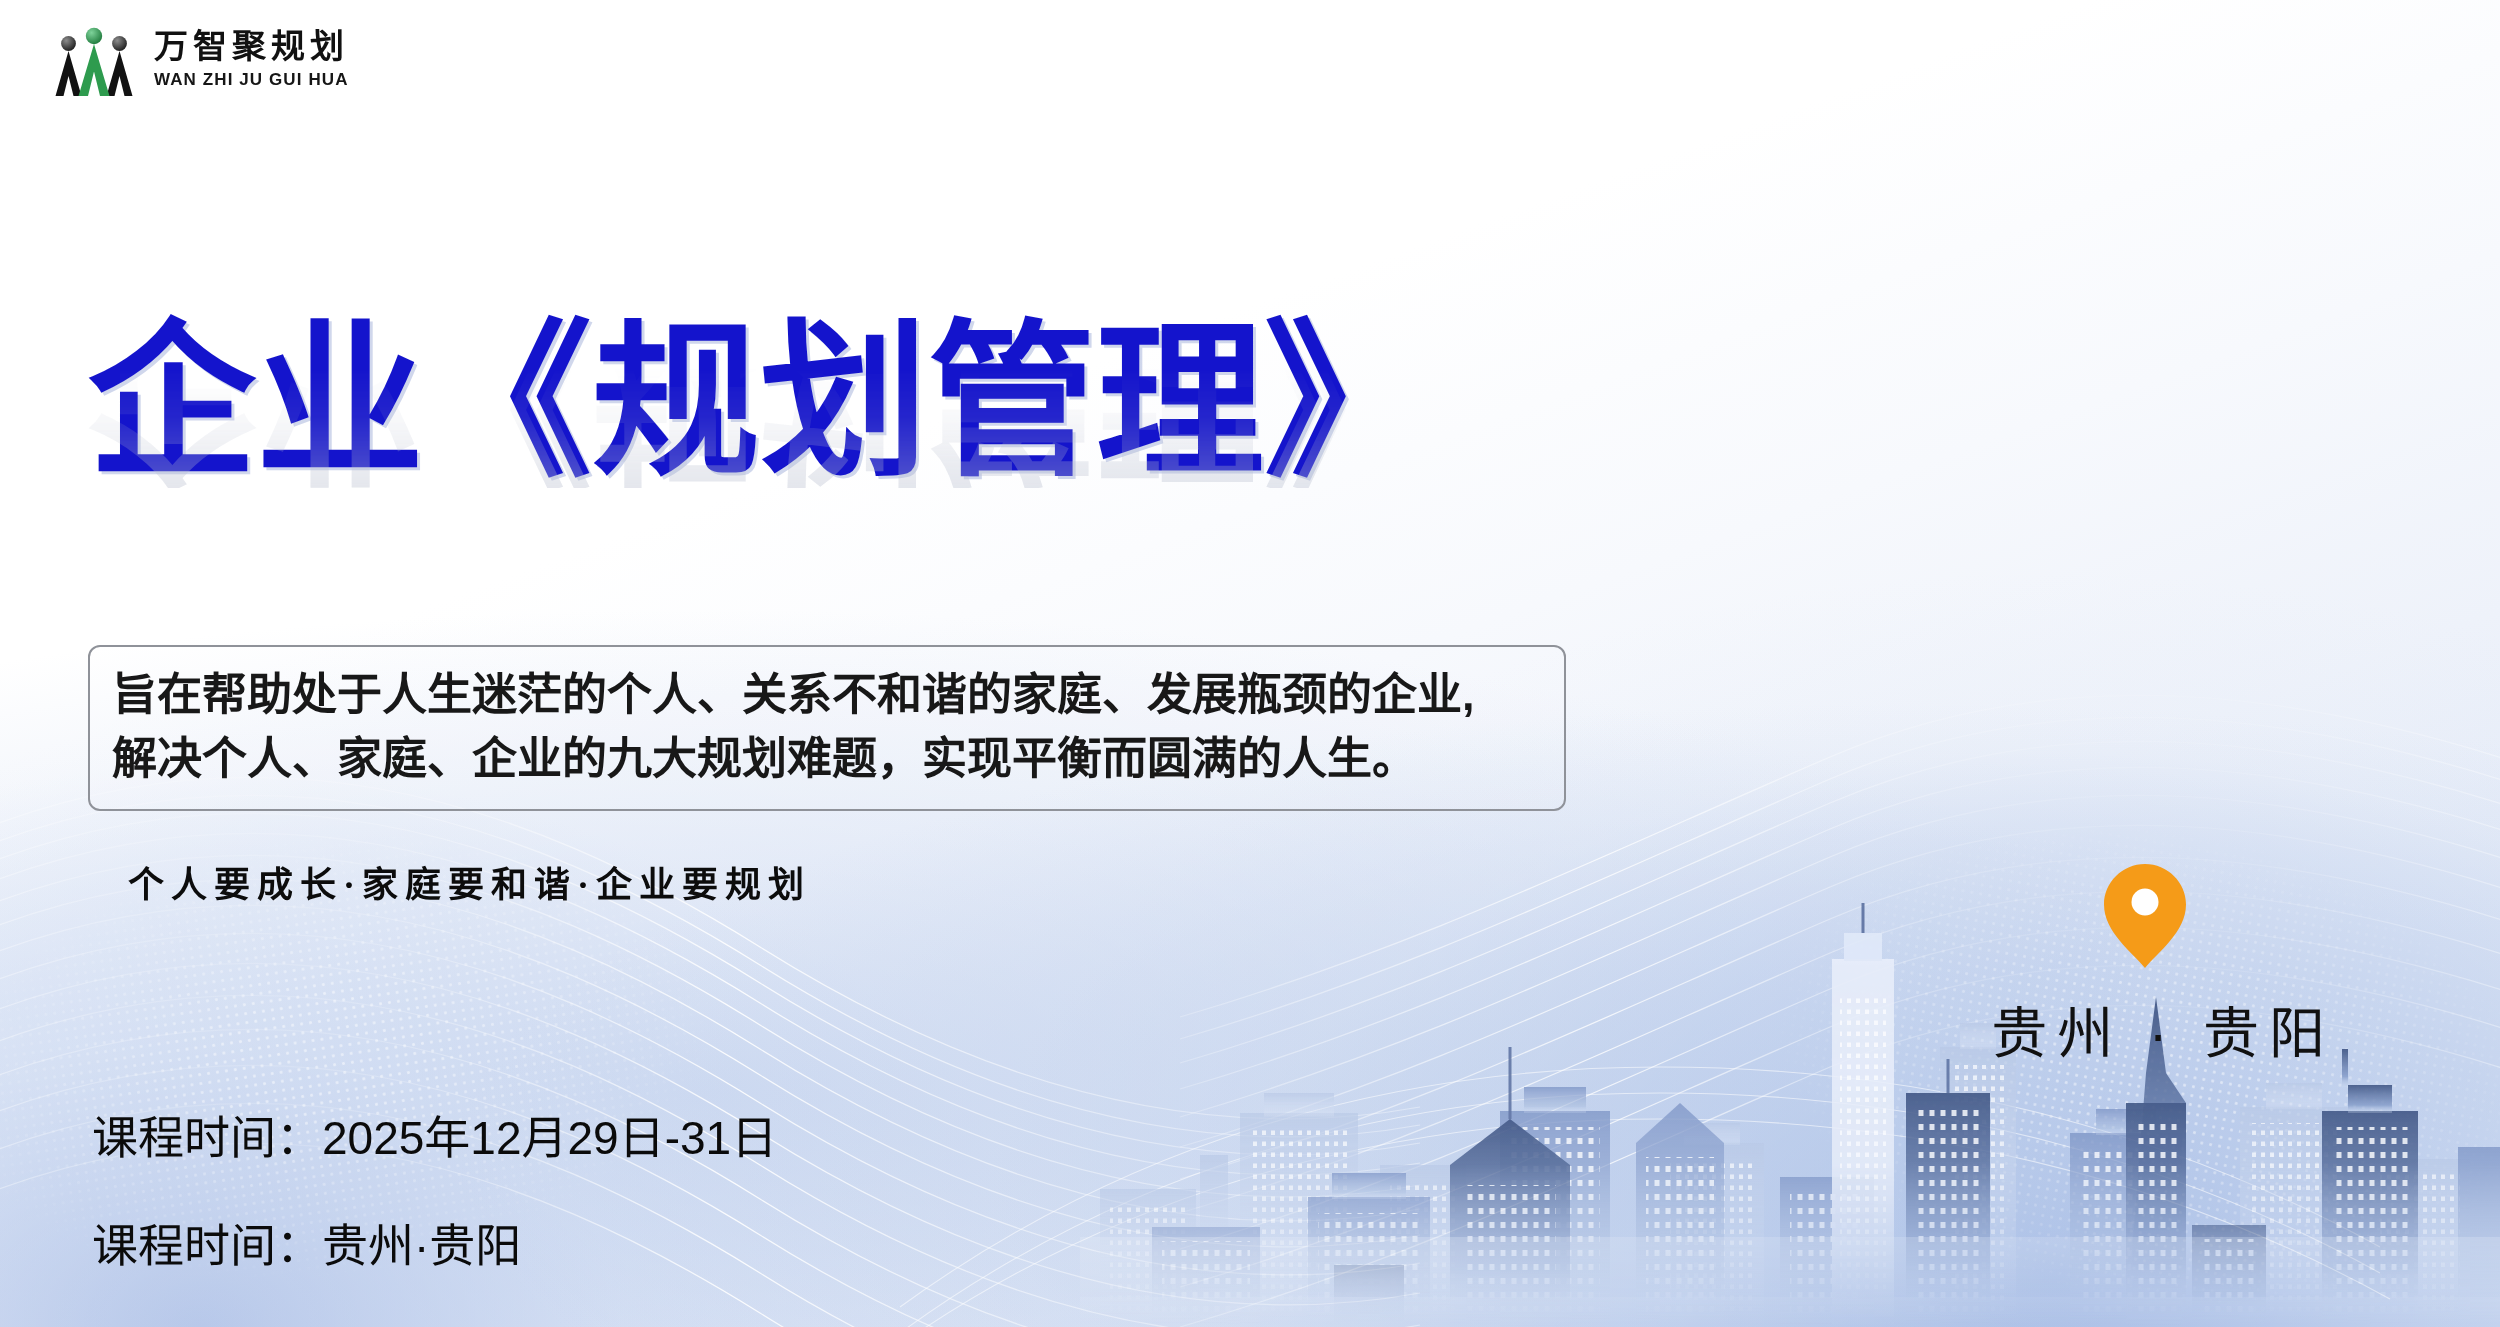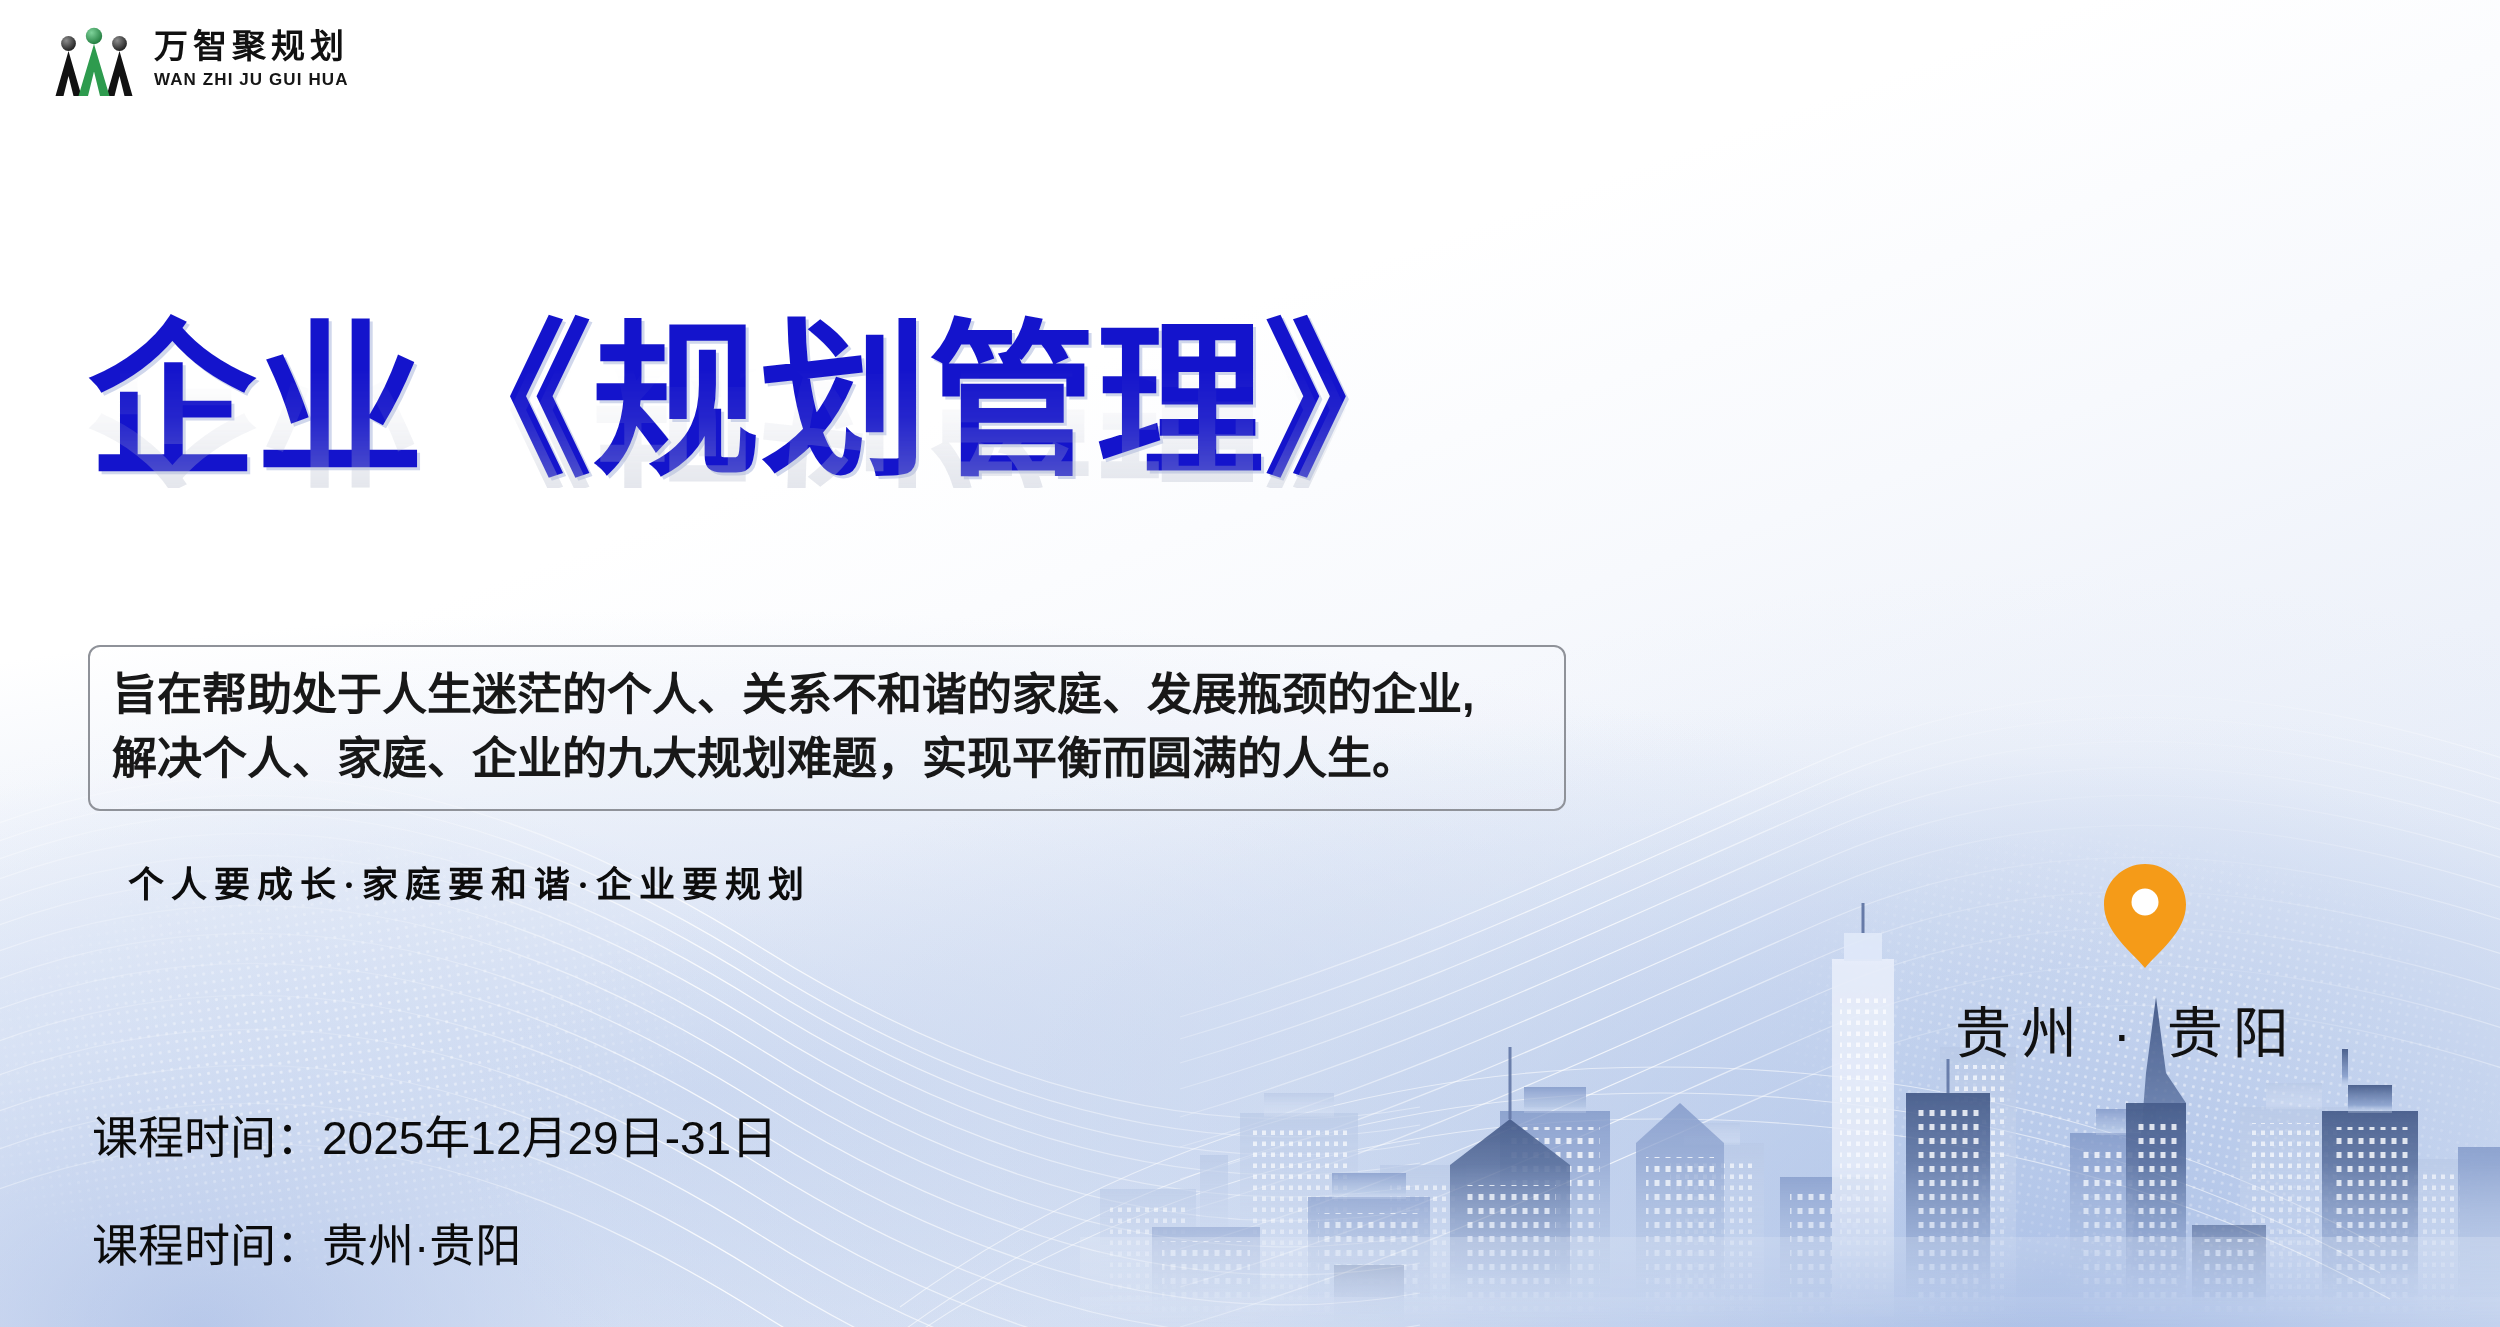--- a/index.html
+++ b/index.html
@@ -88,21 +88,21 @@
   }
 
   
   .slogan{
     position:absolute;left:128px;top:855px;
     font-family:Liberation Serif, serif;
     font-weight:700;font-size:36px;color:#0c0c0c;letter-spacing:7px;white-space:nowrap;
   }
 
   
-  .loc{position:absolute;left:1955px;top:862px;width:380px;text-align:left;}
+  .loc{position:absolute;left:1955px;top:862px;width:380px;text-align:right;}
   .pin{width:86px;height:108px;margin:0 auto;display:block;}
   .loc-label{
     margin-top:18px;
     font-family:"Liberation Sans","DejaVu Sans",sans-serif;
     font-size:56px;color:#111;letter-spacing:10px;white-space:nowrap;
   }
 
   
   .info{position:absolute;left:92px;bottom:52px;}
   .info-row{

